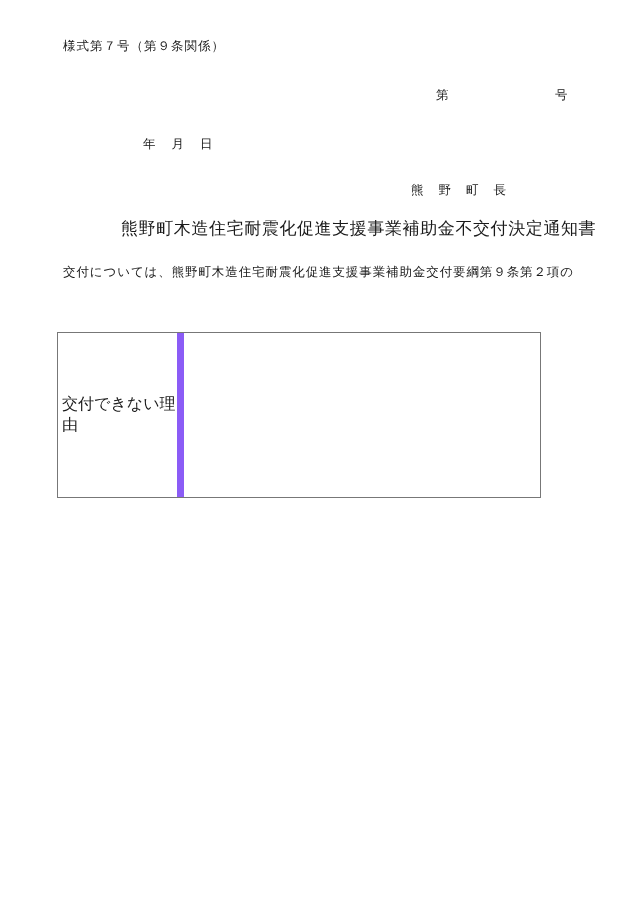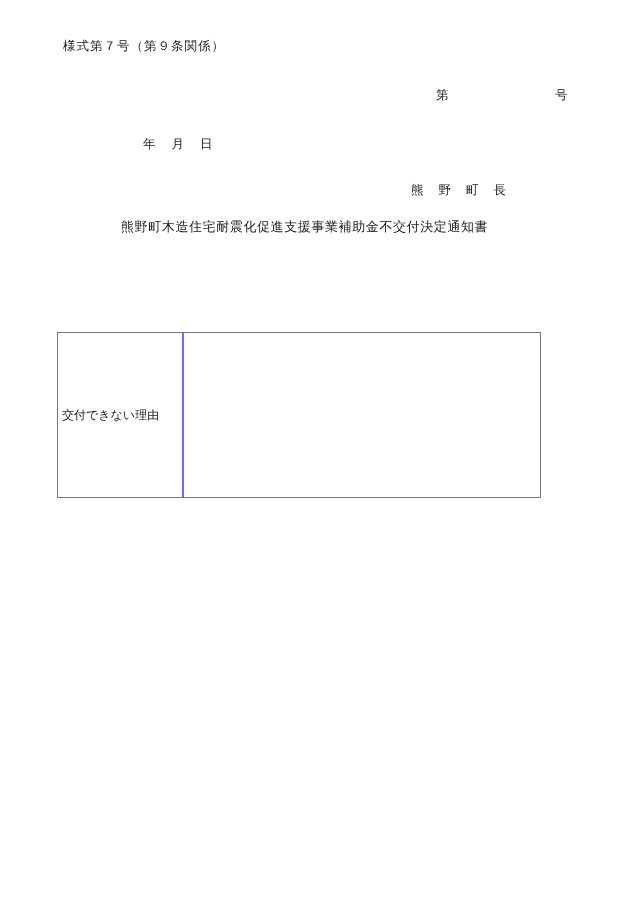--- a/index.html
+++ b/index.html
@@ -14,41 +14,41 @@
     }
     .abs { position: absolute; white-space: nowrap; line-height: 1; }
     .form-label { left: 63px; top: 40px; letter-spacing: 1px; }
     .number-dai { left: 436px; top: 89px; }
     .number-go { left: 555px; top: 89px; }
     .date-line { left: 95px; top: 138px; margin-left: 48px; }
     .date-line span { display: inline-block; }
     .date-line .gap { width: 16px; }
     .issuer { left: 411px; top: 184px; }
     .issuer span { display: inline-block; margin-right: 15px; }
-    .title { left: 121px; top: 220px; font-size: 13px; letter-spacing: 0.6px; }
+    .title { left: 121px; top: 220px; font-size: 17px; letter-spacing: 0.6px; }
     .body-text {
       position: absolute; left: 63px; top: 262px; width: 520px;
       line-height: 19px; letter-spacing: 0.9px;
     }
     .body-text .l1 { padding-left: 54px; }
     .body-text .l1 .sp { display: inline-block; width: 24px; }
     .table-box {
       position: absolute; left: 57px; top: 332px;
       width: 484px; height: 166px;
       border: 1px solid #777;
       box-sizing: border-box;
       display: flex;
     }
     .cell-label {
       width: 126px; height: 100%;
-      border-right: 2px solid #8b5cf6;
+      border-right: 7px solid #8b5cf6;
       display: flex; align-items: center;
       padding-left: 4px;
       box-sizing: border-box;
-      font-size: 12px;
+      font-size: 16px;
     }
     .cell-value { flex: 1; height: 100%; }
   </style>
 </head>
 <body>
 
 <div class="abs form-label">様式第７号（第９条関係）</div>
 
 <div class="abs number-dai">第</div>
 <div class="abs number-go">号</div>
@@ -57,18 +57,19 @@
   <span>年</span><span class="gap"></span><span>月</span><span class="gap"></span><span>日</span>
 </div>
 
 <div class="abs issuer">
   <span>熊</span><span>野</span><span>町</span><span>長</span>
 </div>
 
 <div class="abs title">熊野町木造住宅耐震化促進支援事業補助金不交付決定通知書</div>
 
 <div class="body-text">
+  <div>交付については、熊野町木造住宅耐震化促進支援事業補助金交付要綱第９条第２項の</div>
 </div>
 
 <div class="table-box">
   <div class="cell-label">交付できない理由</div>
   <div class="cell-value"></div>
 </div>
 
 </body></html>

